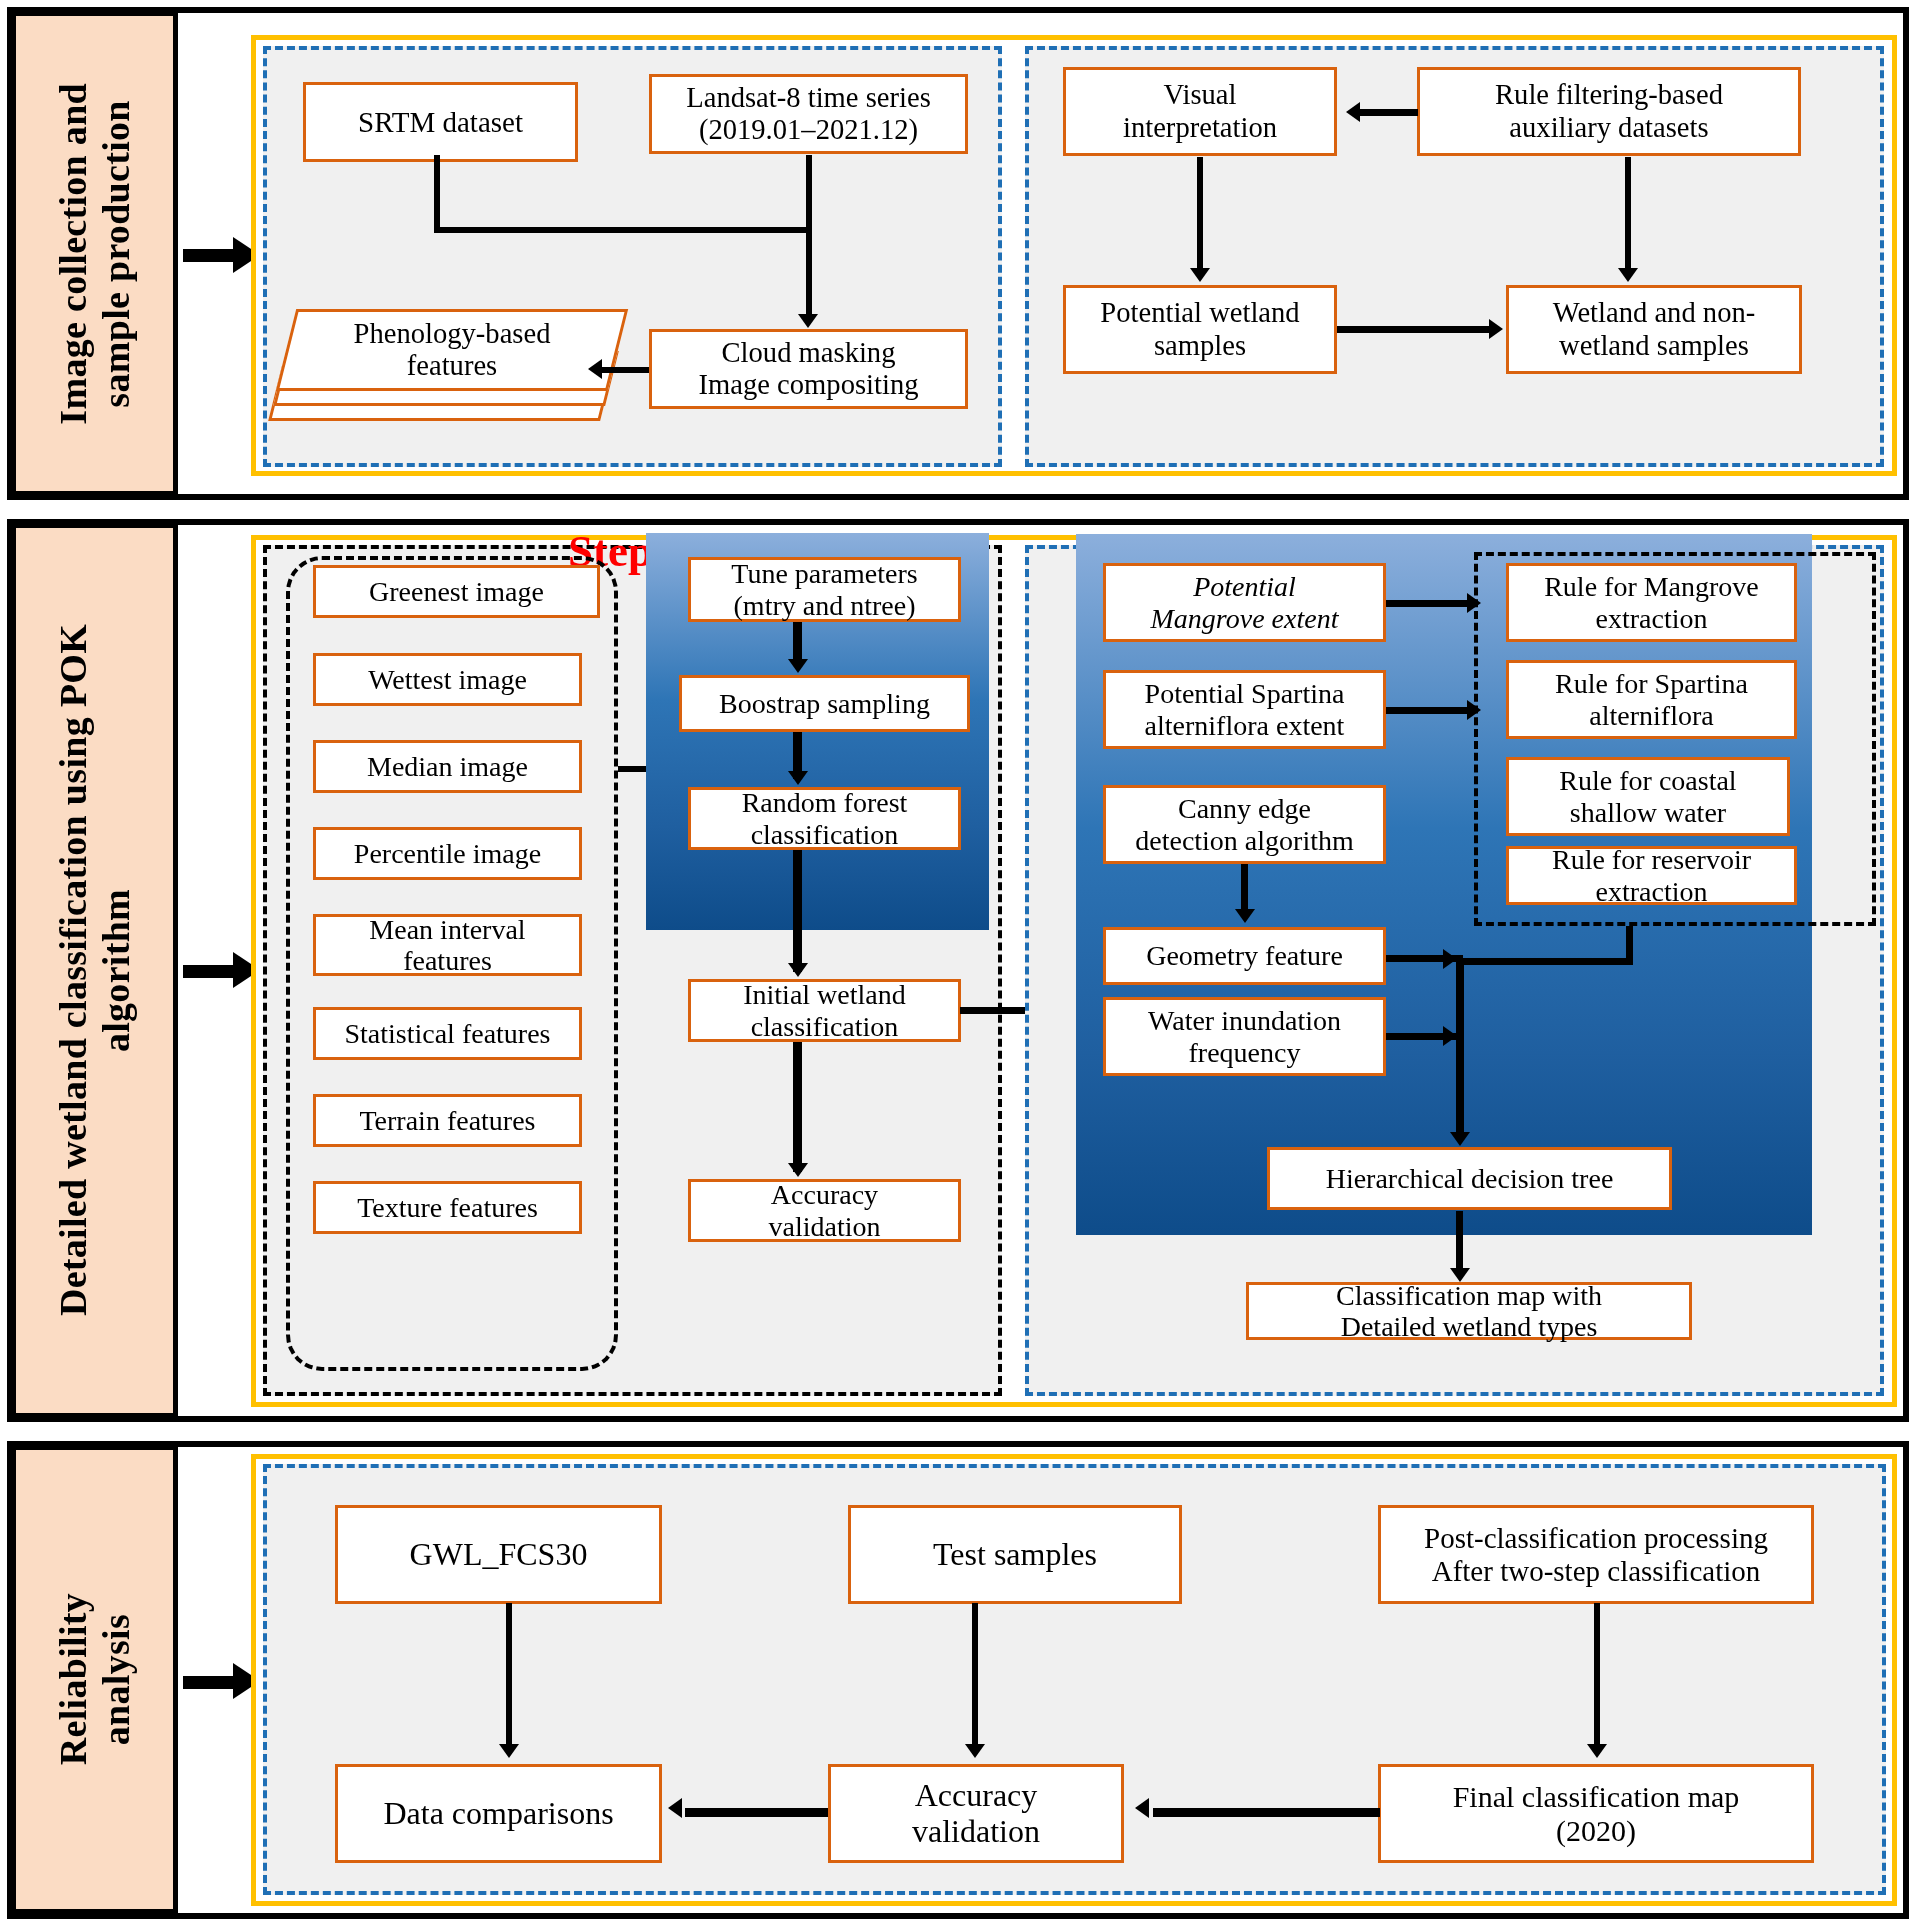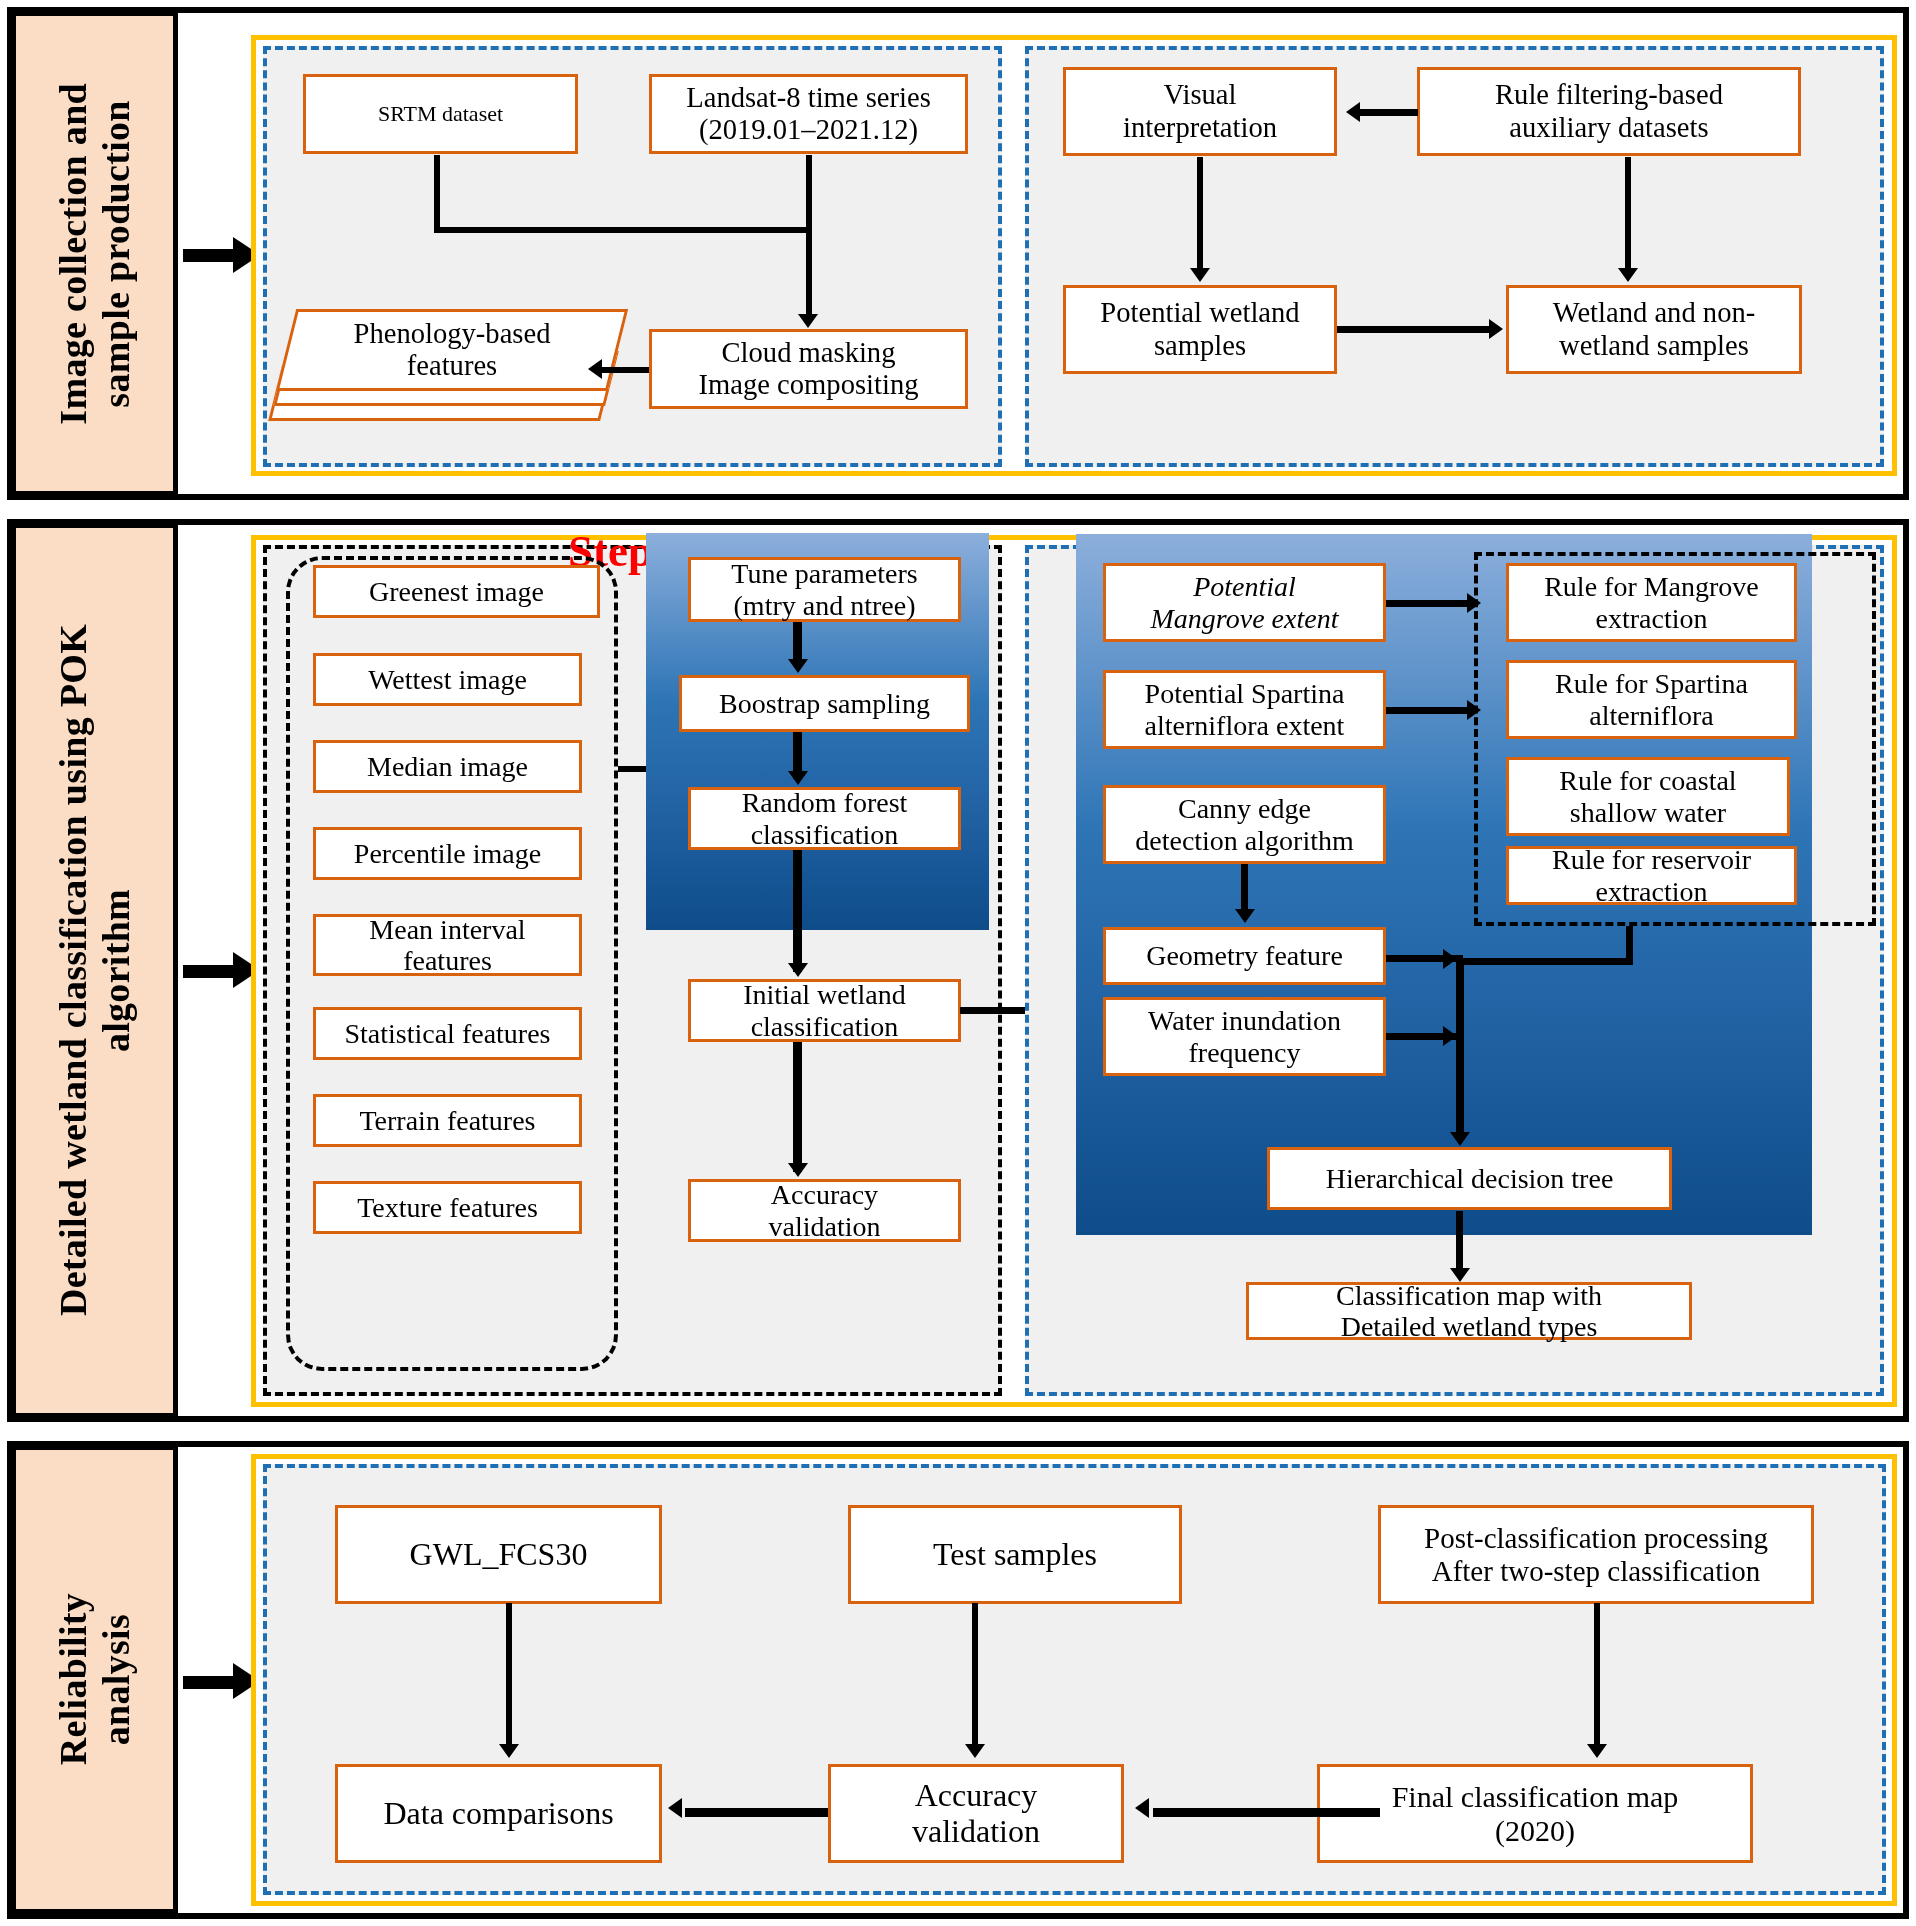--- a/index.html
+++ b/index.html
@@ -75,21 +75,21 @@
 sample production</span>
   </div>
 
   <div class="ln" style="left:183px;top:249px;width:51px;height:12.5px;"></div>
   <div class="arrowhead ah-right-big" style="left:233px;top:237px;"></div>
 
   <div class="yellowframe" style="left:251px;top:35px;width:1646px;height:441px;"></div>
 
   <div class="bluedash" style="left:263px;top:46px;width:739px;height:421px;"></div>
 
-  <div class="pbox" style="left:303px;top:74px;width:275px;height:80px;font-size:22px;">
+  <div class="pbox" style="left:303px;top:82px;width:275px;height:80px;font-size:29px;">
     <span style="white-space:pre-line;">SRTM dataset</span>
   </div>
 
   <div class="pbox" style="left:649px;top:74px;width:319px;height:80px;font-size:28.6px;">
     <span style="white-space:pre-line;">Landsat-8 time series
 (2019.01–2021.12)</span>
   </div>
 
   <div class="ln" style="left:434px;top:155px;width:5.7px;height:78px;"></div>
   <div class="ln" style="left:434px;top:227px;width:377px;height:5.7px;"></div>
@@ -348,21 +348,21 @@
 
   <div class="pbox" style="left:335px;top:1764px;width:327px;height:99px;font-size:32px;">
     <span style="white-space:pre-line;">Data comparisons</span>
   </div>
 
   <div class="pbox" style="left:828px;top:1764px;width:296px;height:99px;font-size:32px;">
     <span style="white-space:pre-line;">Accuracy
 validation</span>
   </div>
 
-  <div class="pbox" style="left:1317px;top:1764px;width:436px;height:99px;font-size:30px;">
+  <div class="pbox" style="left:1378px;top:1764px;width:436px;height:99px;font-size:30px;">
     <span style="white-space:pre-line;">Final classification map
 (2020)</span>
   </div>
 
   <div class="ln" style="left:685px;top:1808px;width:143px;height:9.3px;"></div>
   <div class="arrowhead ah-left" style="left:668px;top:1798px;"></div>
 
   <div class="ln" style="left:1153px;top:1808px;width:227px;height:9.3px;"></div>
   <div class="arrowhead ah-left" style="left:1135px;top:1798px;"></div>
 

